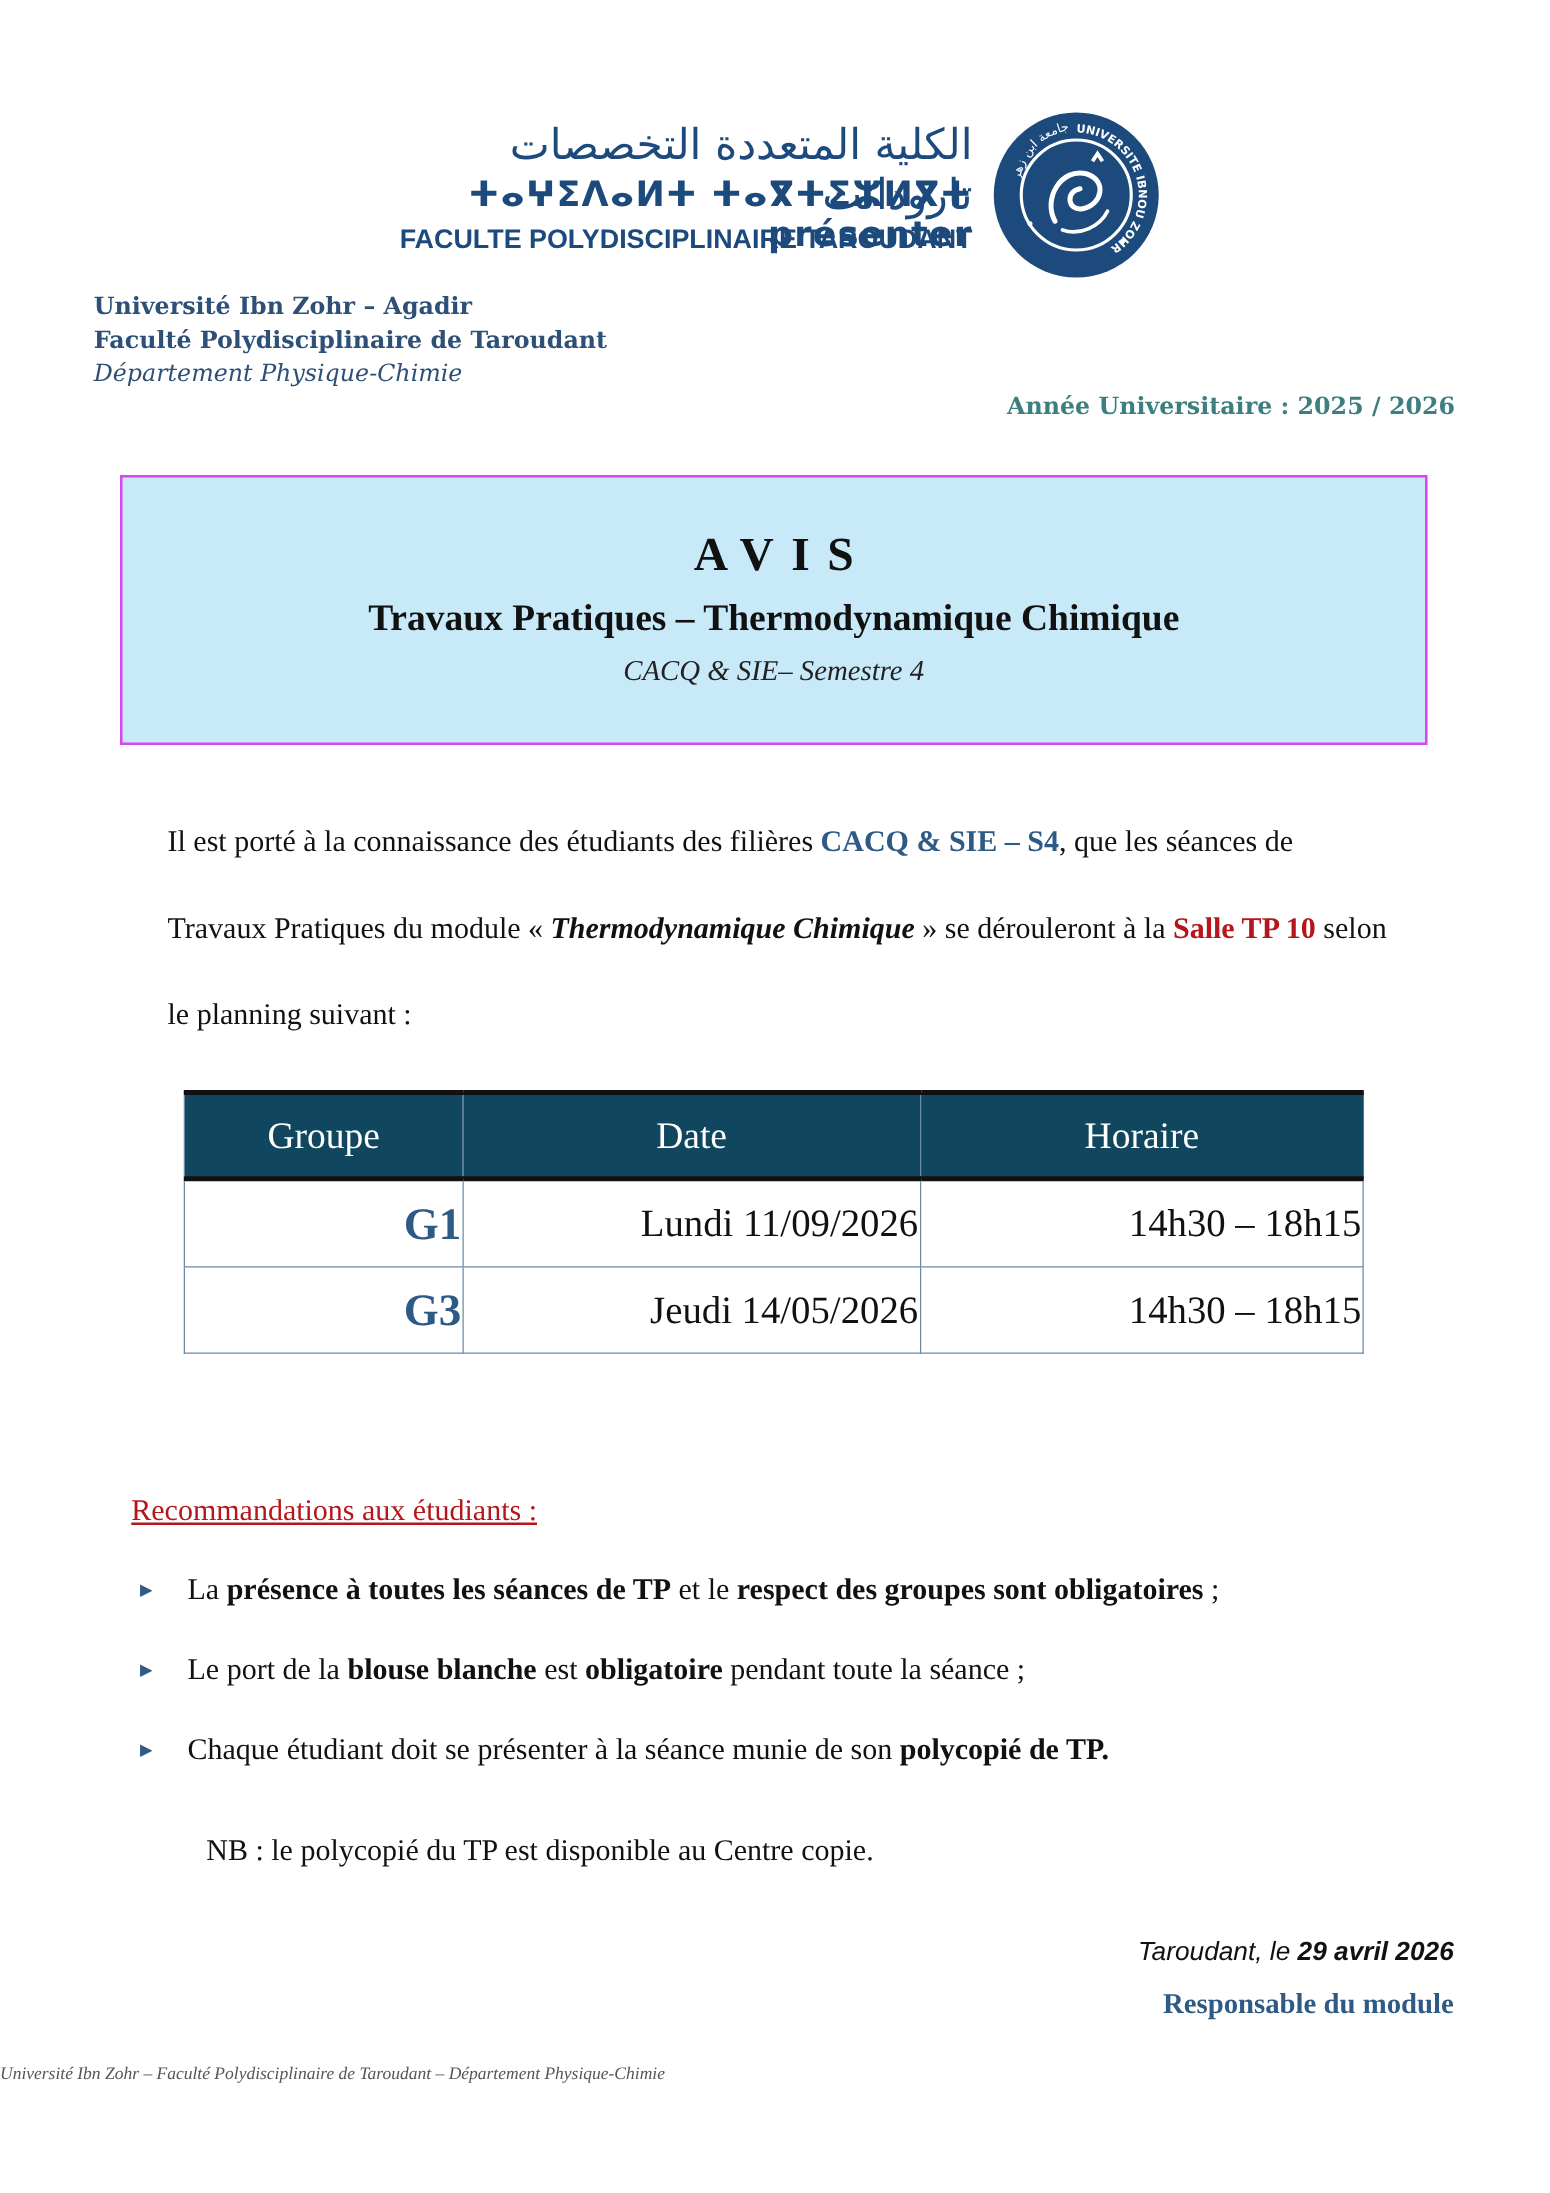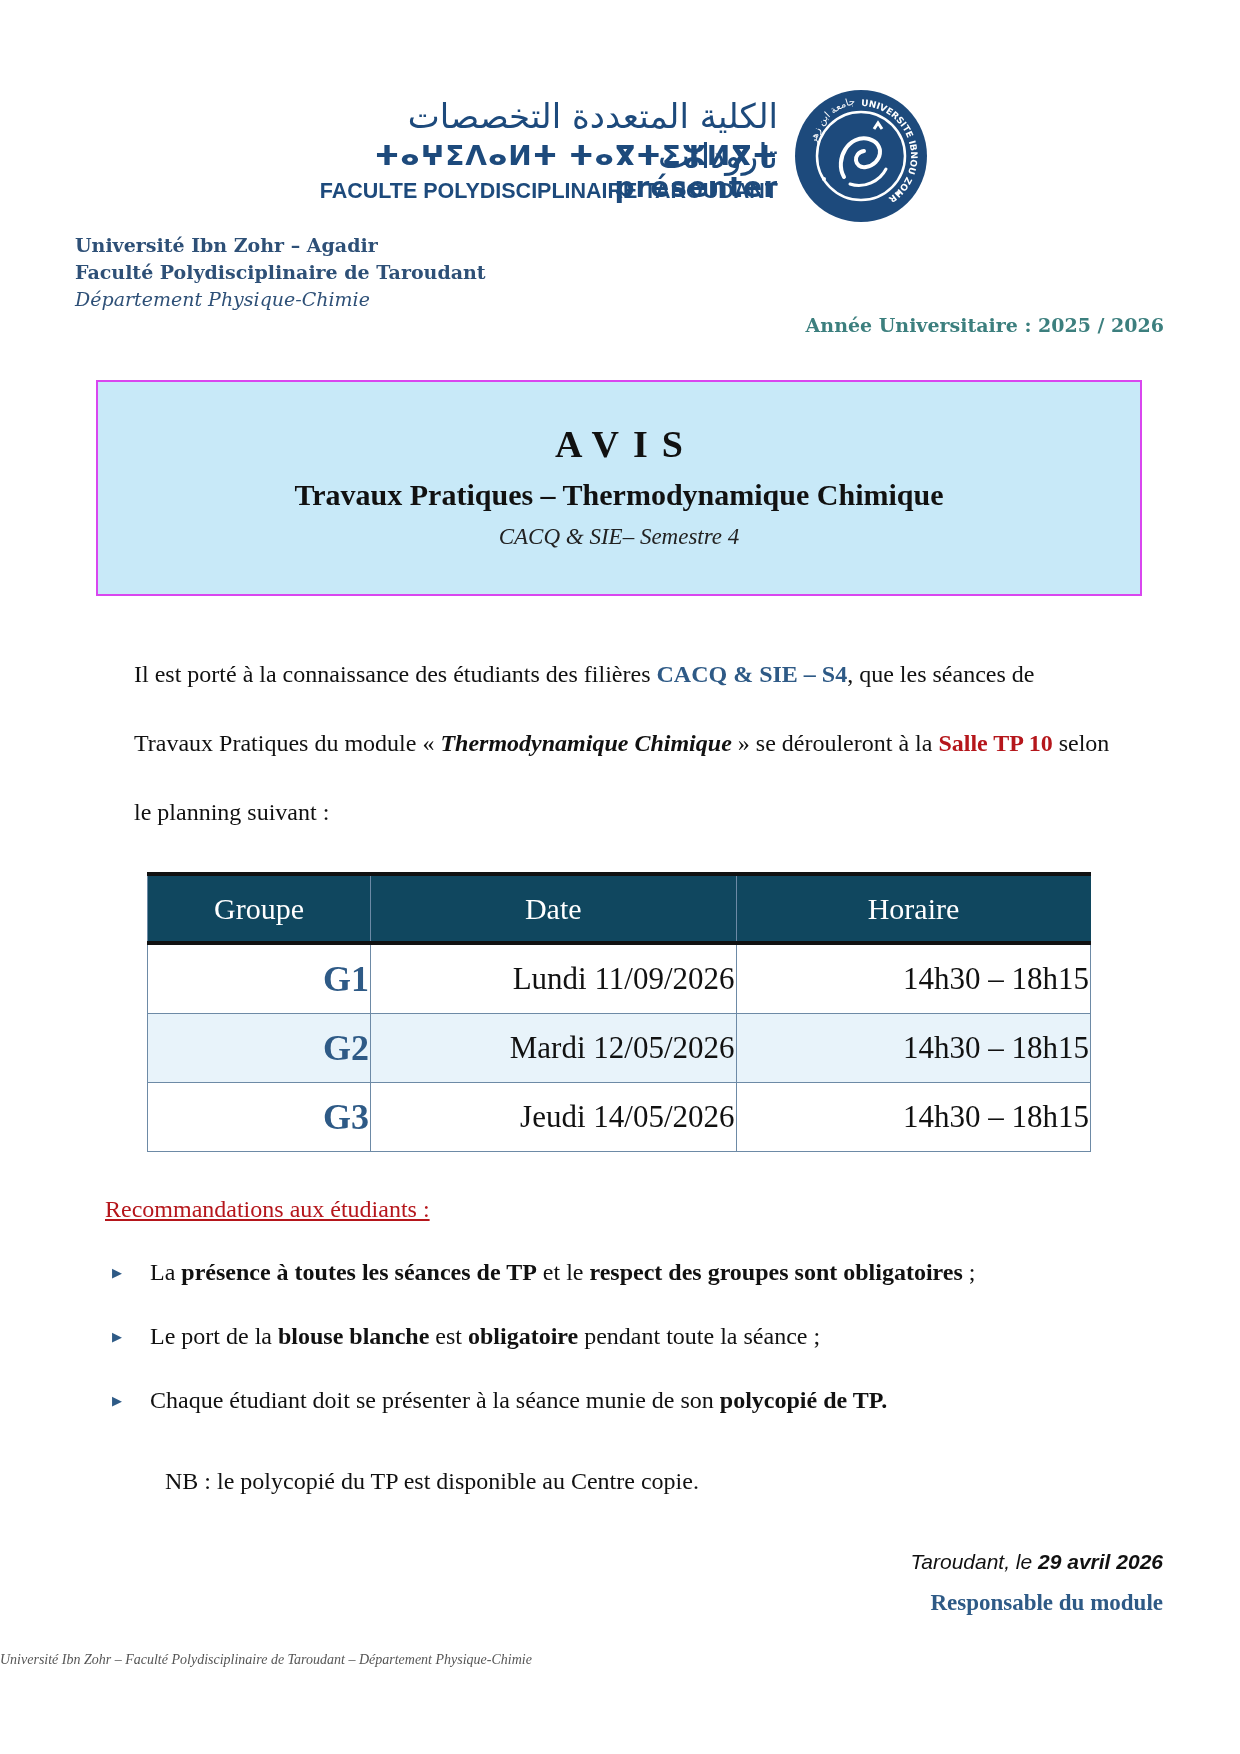--- a/index.html
+++ b/index.html
@@ -121,25 +121,20 @@
       <th class="col2">Date</th>
       <th class="col3">Horaire</th>
     </tr>
   </thead>
   <tbody>
     <tr>
       <td class="grp">G1</td>
       <td>Lundi 11/09/2026</td>
       <td>14h30 – 18h15</td>
     </tr>
-    <tr class="alt">
-      <td class="grp">G2</td>
-      <td>Mardi 12/05/2026</td>
-      <td>14h30 – 18h15</td>
-    </tr>
     <tr>
       <td class="grp">G3</td>
       <td>Jeudi 14/05/2026</td>
       <td>14h30 – 18h15</td>
     </tr>
   </tbody>
 </table>
 
 <div class="abs reco-title">Recommandations aux étudiants :</div>
 <ul class="abs reco-list">

